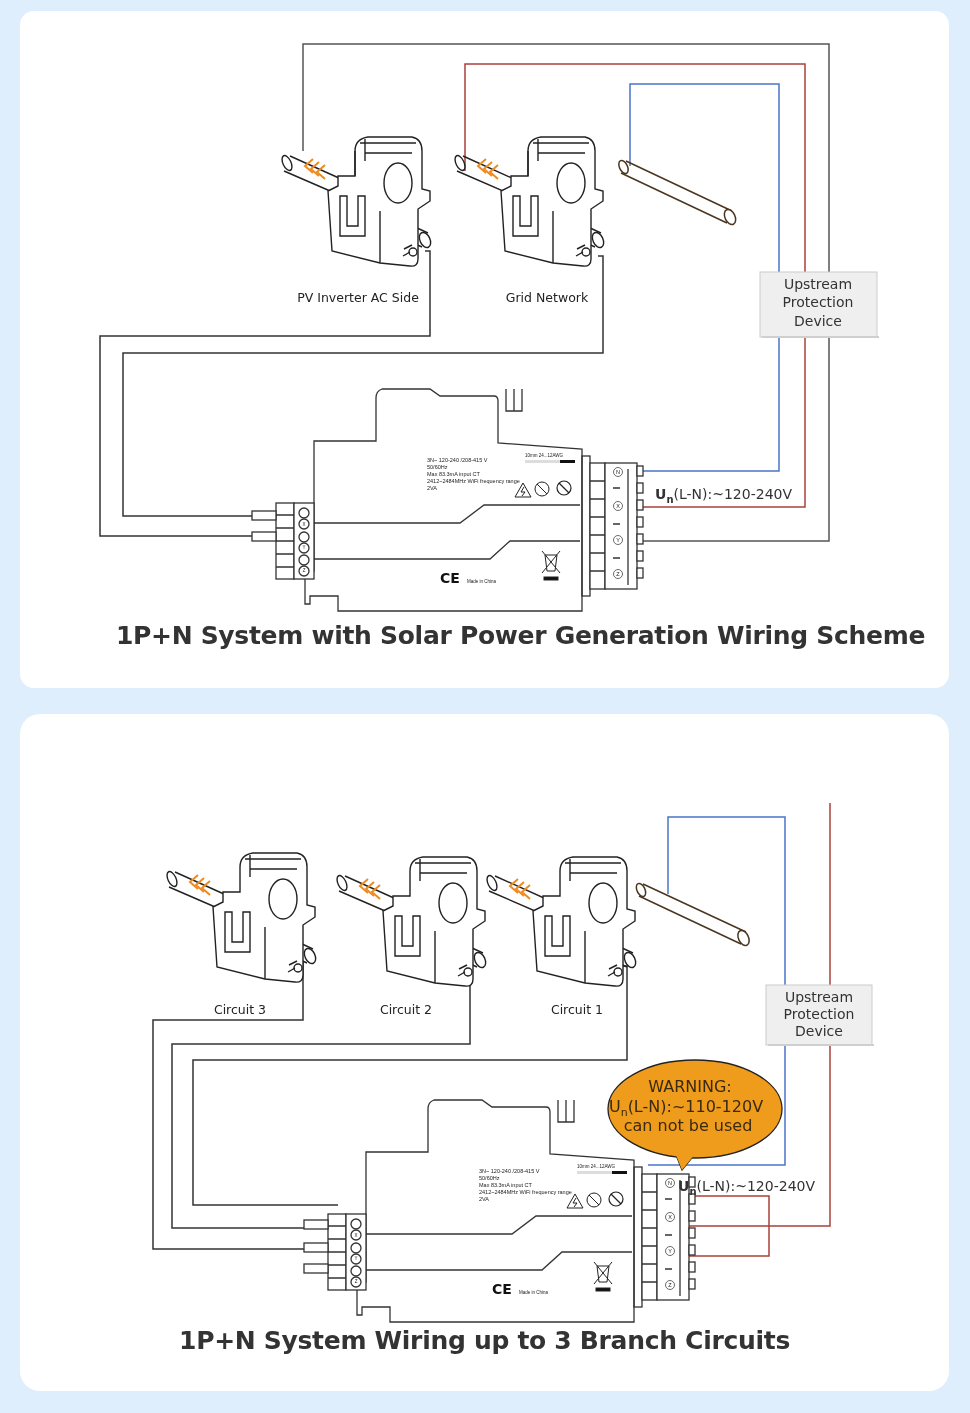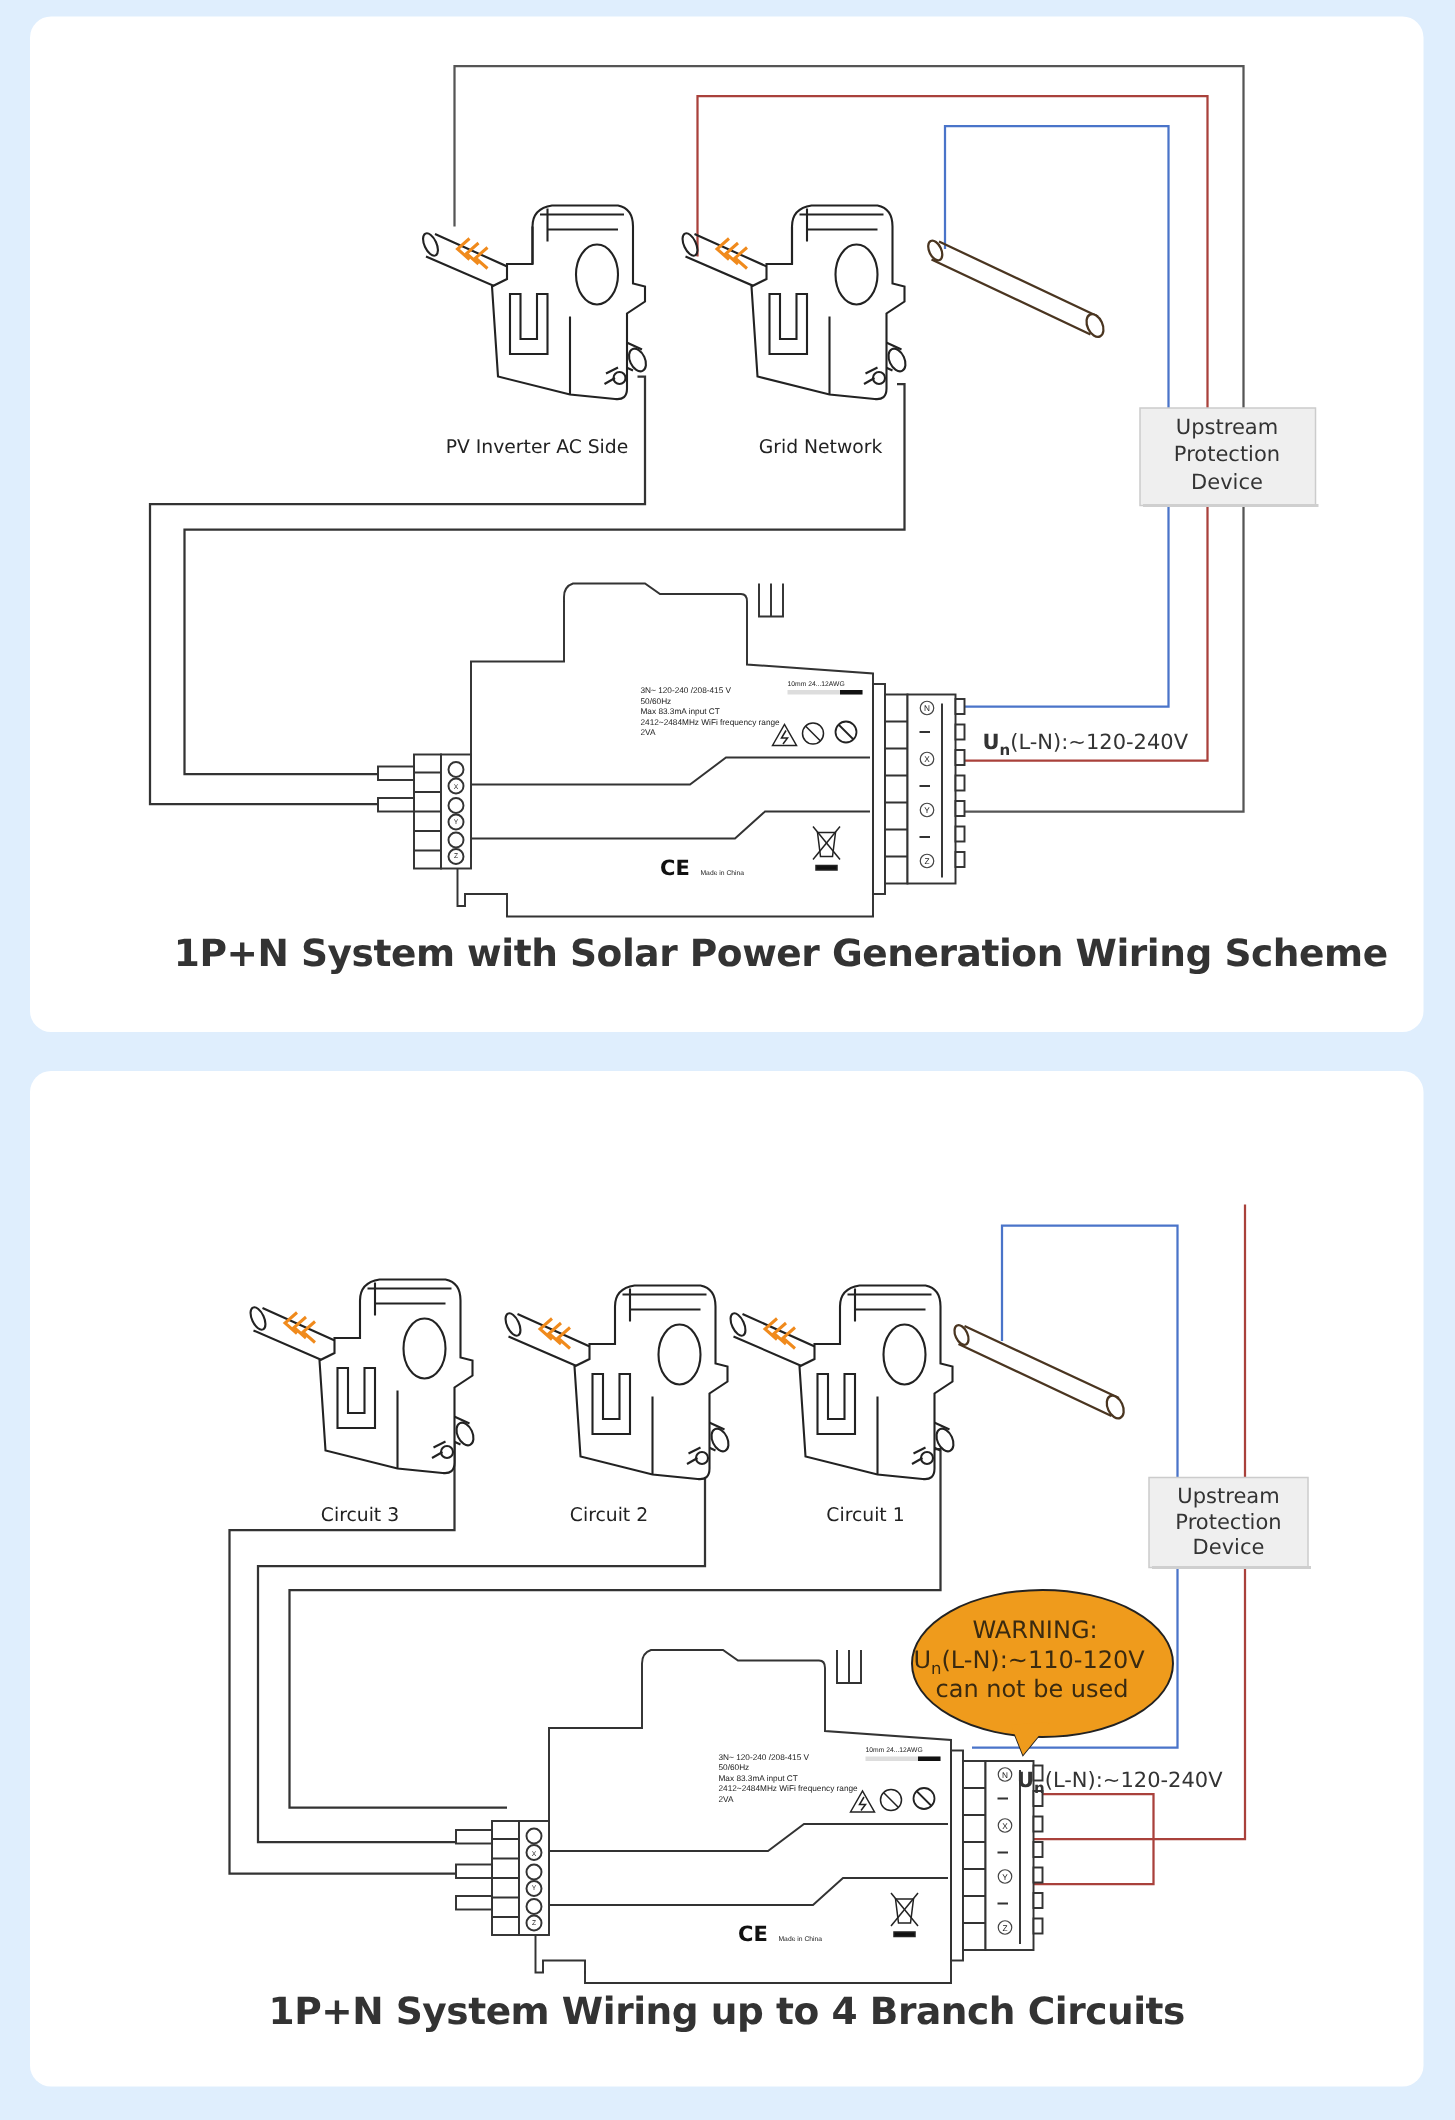--- a/index.html
+++ b/index.html
@@ -7,21 +7,21 @@
     width: 970px; height: 1413px;
     background: #dfeefd;
     position: relative; overflow: hidden;
     font-family: "DejaVu Sans", sans-serif;
   }
   .panel {
     position: absolute; left: 20px; width: 929px;
     background: #ffffff; border-radius: 14px;
   }
   #panel1 { top: 11px; height: 677px; }
-  #panel2 { top: 714px; height: 677px; }
+  #panel2 { top: 714px; height: 677px; border-radius: 20px; }
   .panel svg { position: absolute; left: 0; top: 0; }
   .title {
     position: absolute; left: 0; width: 929px; text-align: center;
     font-family: "DejaVu Sans", sans-serif; font-weight: bold;
     font-size: 25px; color: #333333; letter-spacing: -0.3px;
   }
   #panel1 .title { top: 610px; margin-left: 36px; }
   #panel2 .title { top: 612px; }
   .lbl {
     font-family: "DejaVu Sans", sans-serif; font-size: 12.5px; fill: #222;
@@ -378,14 +378,14 @@
       <text class="warn" x="666" y="398" text-anchor="middle">
         <tspan>U</tspan><tspan font-size="11" dy="4">n</tspan><tspan dy="-4">(L-N):~110-120V</tspan>
       </text>
       <text class="warn" x="668" y="417" text-anchor="middle">can not be used</text>
     </g>
 
     <text class="un" x="658" y="477">
       <tspan font-weight="bold">U</tspan><tspan font-size="10" dy="4" font-weight="bold">n</tspan><tspan dy="-4">(L-N):~120-240V</tspan>
     </text>
   </svg>
-  <div class="title">1P+N System Wiring up to 4 Branch Circuits</div>
+  <div class="title">1P+N System Wiring up to 3 Branch Circuits</div>
 </div>
 
 </body></html>

